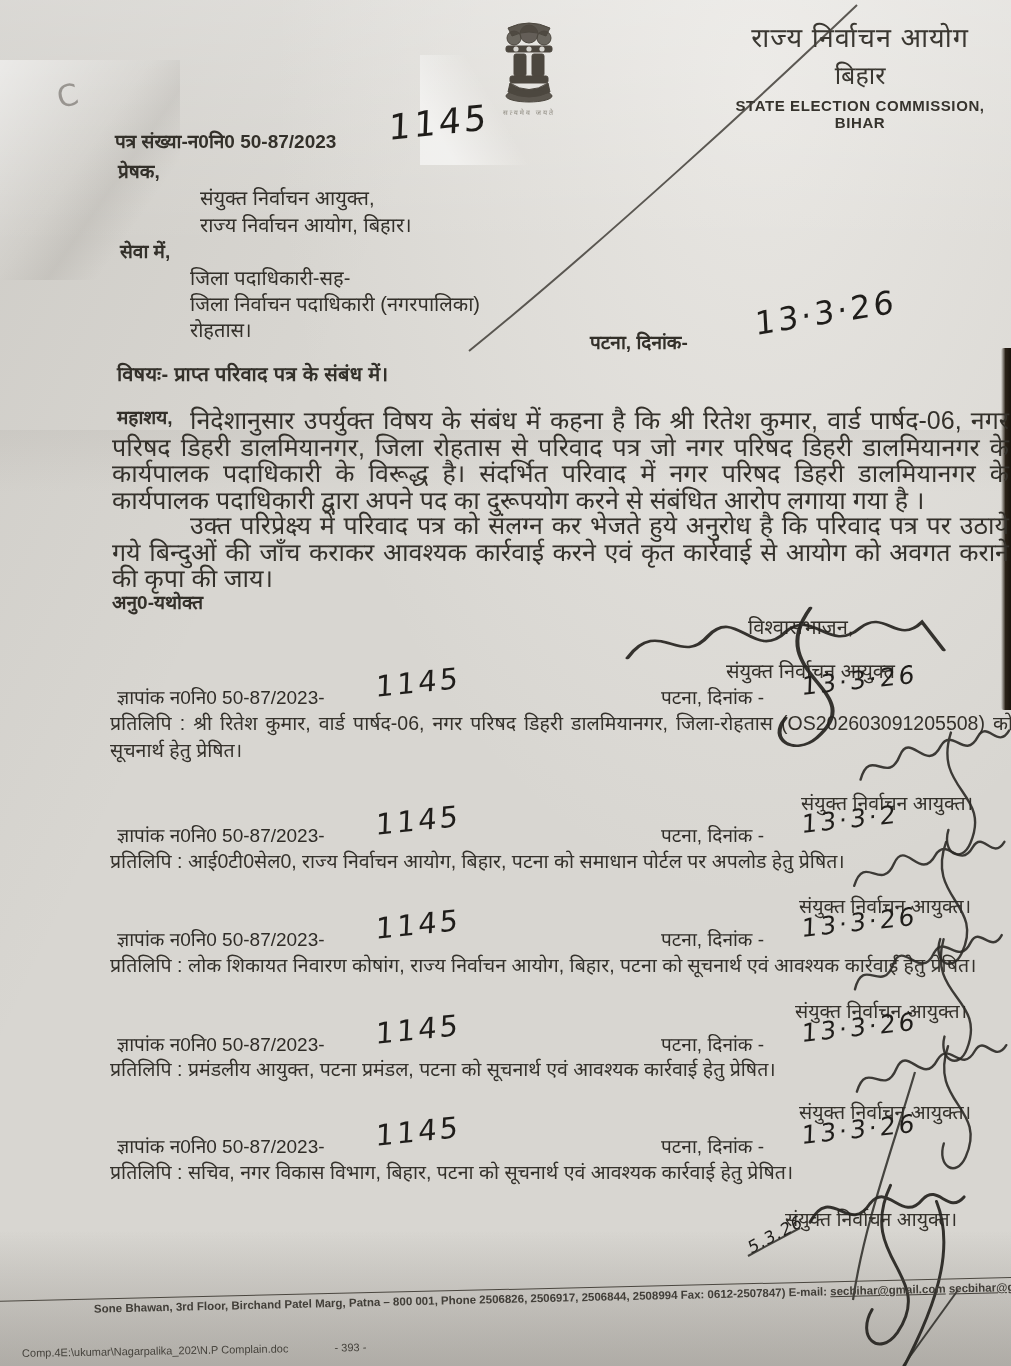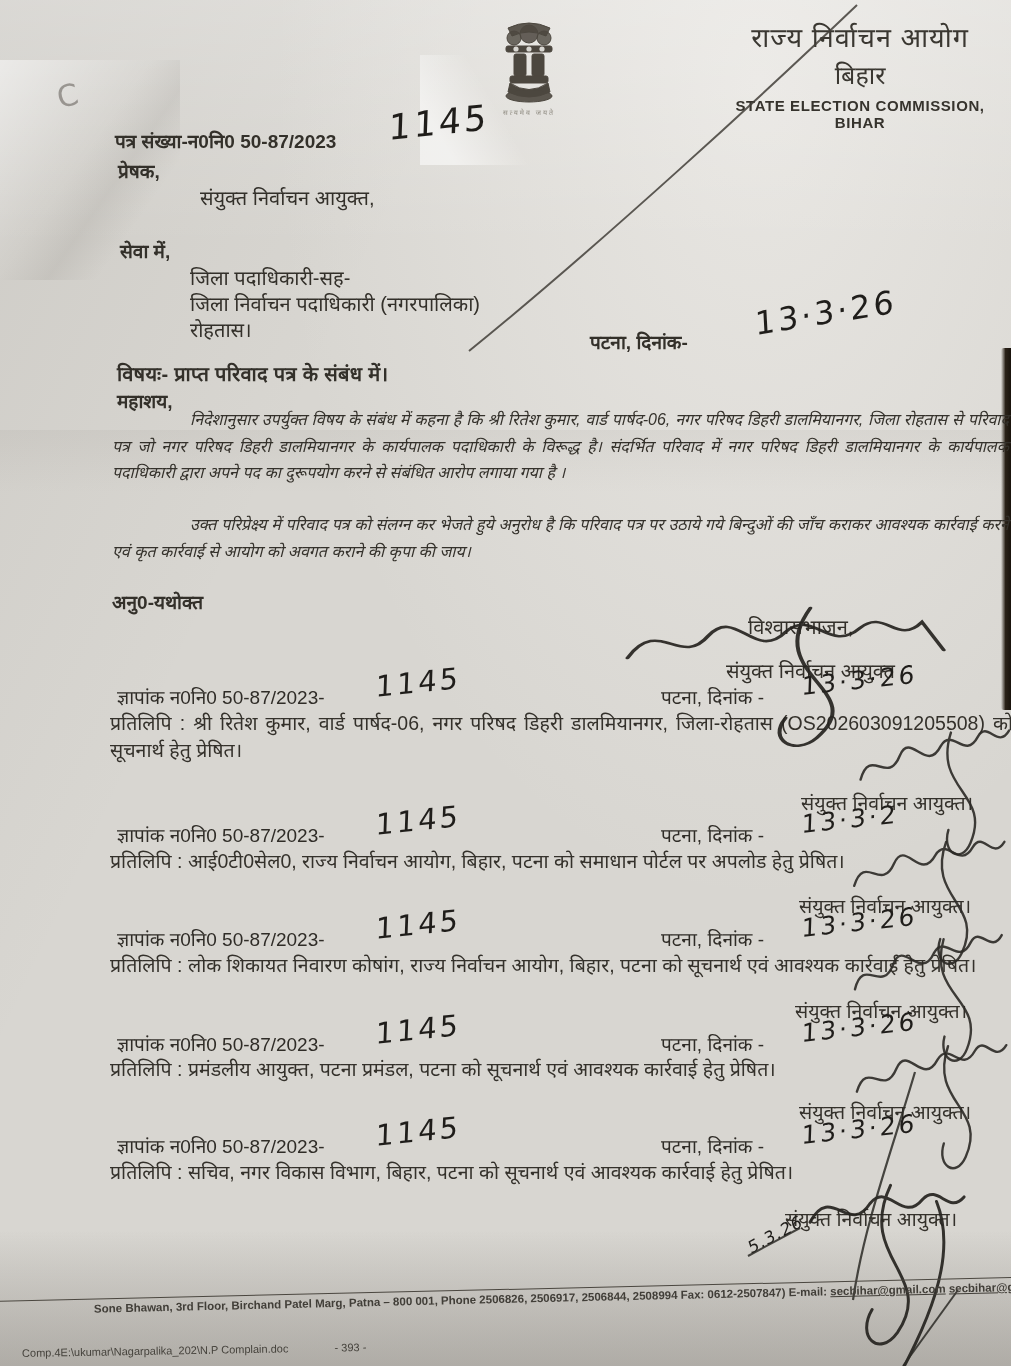--- a/index.html
+++ b/index.html
@@ -23,23 +23,22 @@
   .t19{font-size:19px;font-weight:bold;} .t20{font-size:20px;text-align:center;}
   .hw{
     font-family:"DejaVu Sans",sans-serif;
     color:#1f1d1a;
     transform:rotate(-6deg) skewX(-8deg);
     transform-origin:left bottom;
     letter-spacing:3px;
     font-weight:normal;
   }
   .para{
-    width:897px;text-align:justify;line-height:26.5px;font-size:16px;
+    width:897px;text-align:justify;line-height:26.5px;font-size:25px;
     color:#34312b;
-    font-style:italic;
   }
   .indent{text-indent:78px;}
   .memo-row{position:absolute;left:113px;width:898px;height:30px;font-size:19px;}
   .memo-row .lbl{position:absolute;left:4px;top:0;}
   .memo-row .num{position:absolute;left:262px;top:-14px;font-size:29px;}
   .memo-row .pd{position:absolute;left:548px;top:0;}
   .memo-row .dt{position:absolute;left:688px;top:-12px;font-size:25px;}
   .memo-copy{position:absolute;left:110px;width:903px;font-size:19.5px;line-height:27px;text-align:justify;color:#34312b;}
   .sig-label{position:absolute;width:250px;text-align:center;font-size:19.5px;color:#34312b;}
   .crease{position:absolute;pointer-events:none;}
@@ -108,31 +107,32 @@
     <div class="hdr-hi2">बिहार</div>
     <div class="hdr-en">STATE ELECTION COMMISSION,</div>
     <div class="hdr-en" style="margin-top:0">BIHAR</div>
   </div>
 
   <div class="abs t19 ink" style="left:115px;top:128px">पत्र संख्या-न0नि0 50-87/2023</div>
   <div class="abs hw" style="left:388px;top:108px;font-size:35px">1145</div>
 
   <div class="abs t19 ink" style="left:118px;top:158px">प्रेषक,</div>
   <div class="abs t20 ink" style="left:200px;top:184px">संयुक्त निर्वाचन आयुक्त,</div>
+  <div class="abs t20 ink" style="left:200px;top:211px">राज्य निर्वाचन आयोग, बिहार।</div>
 
   <div class="abs t19 ink" style="left:120px;top:238px">सेवा में,</div>
   <div class="abs t20 ink" style="left:190px;top:264px">जिला पदाधिकारी-सह-</div>
   <div class="abs t20 ink" style="left:190px;top:290px">जिला निर्वाचन पदाधिकारी (नगरपालिका)</div>
   <div class="abs t20 ink" style="left:190px;top:316px">रोहतास।</div>
 
   <div class="abs t19 ink" style="left:590px;top:329px">पटना, दिनांक-</div>
   <div class="abs hw" style="left:756px;top:305px;font-size:32px;transform:rotate(-9deg) skewX(-6deg)">13·3·26</div>
 
   <div class="abs t20 ink" style="left:117px;top:360px;font-weight:bold;letter-spacing:.3px">विषयः- प्राप्त परिवाद पत्र के संबंध में।</div>
-  <div class="abs t19 ink" style="left:117px;top:388px">महाशय,</div>
+  <div class="abs t19 ink" style="left:117px;top:404px">महाशय,</div>
 
   <div class="abs para indent" style="left:112px;top:407px">निदेशानुसार उपर्युक्त विषय के संबंध में कहना है कि श्री रितेश कुमार, वार्ड पार्षद-06, नगर परिषद डिहरी डालमियानगर, जिला रोहतास से परिवाद पत्र जो नगर परिषद डिहरी डालमियानगर के कार्यपालक पदाधिकारी के विरूद्ध है। संदर्भित परिवाद में नगर परिषद डिहरी डालमियानगर के कार्यपालक पदाधिकारी द्वारा अपने पद का दुरूपयोग करने से संबंधित आरोप लगाया गया है ।</div>
   <div class="abs para indent" style="left:112px;top:512px">उक्त परिप्रेक्ष्य में परिवाद पत्र को संलग्न कर भेजते हुये अनुरोध है कि परिवाद पत्र पर उठाये गये बिन्दुओं की जाँच कराकर आवश्यक कार्रवाई करने एवं कृत कार्रवाई से आयोग को अवगत कराने की कृपा की जाय।</div>
   <div class="abs t19 ink" style="left:112px;top:589px">अनु0-यथोक्त</div>
 
   <div class="abs t20 ink" style="left:748px;top:613px">विश्वासभाजन,</div>
   <div class="abs t20 ink" style="left:726px;top:657px">संयुक्त निर्वाचन आयुक्त</div>
 
   <div class="memo-row" style="top:684px">
     <span class="lbl">ज्ञापांक न0नि0 50-87/2023-</span>

